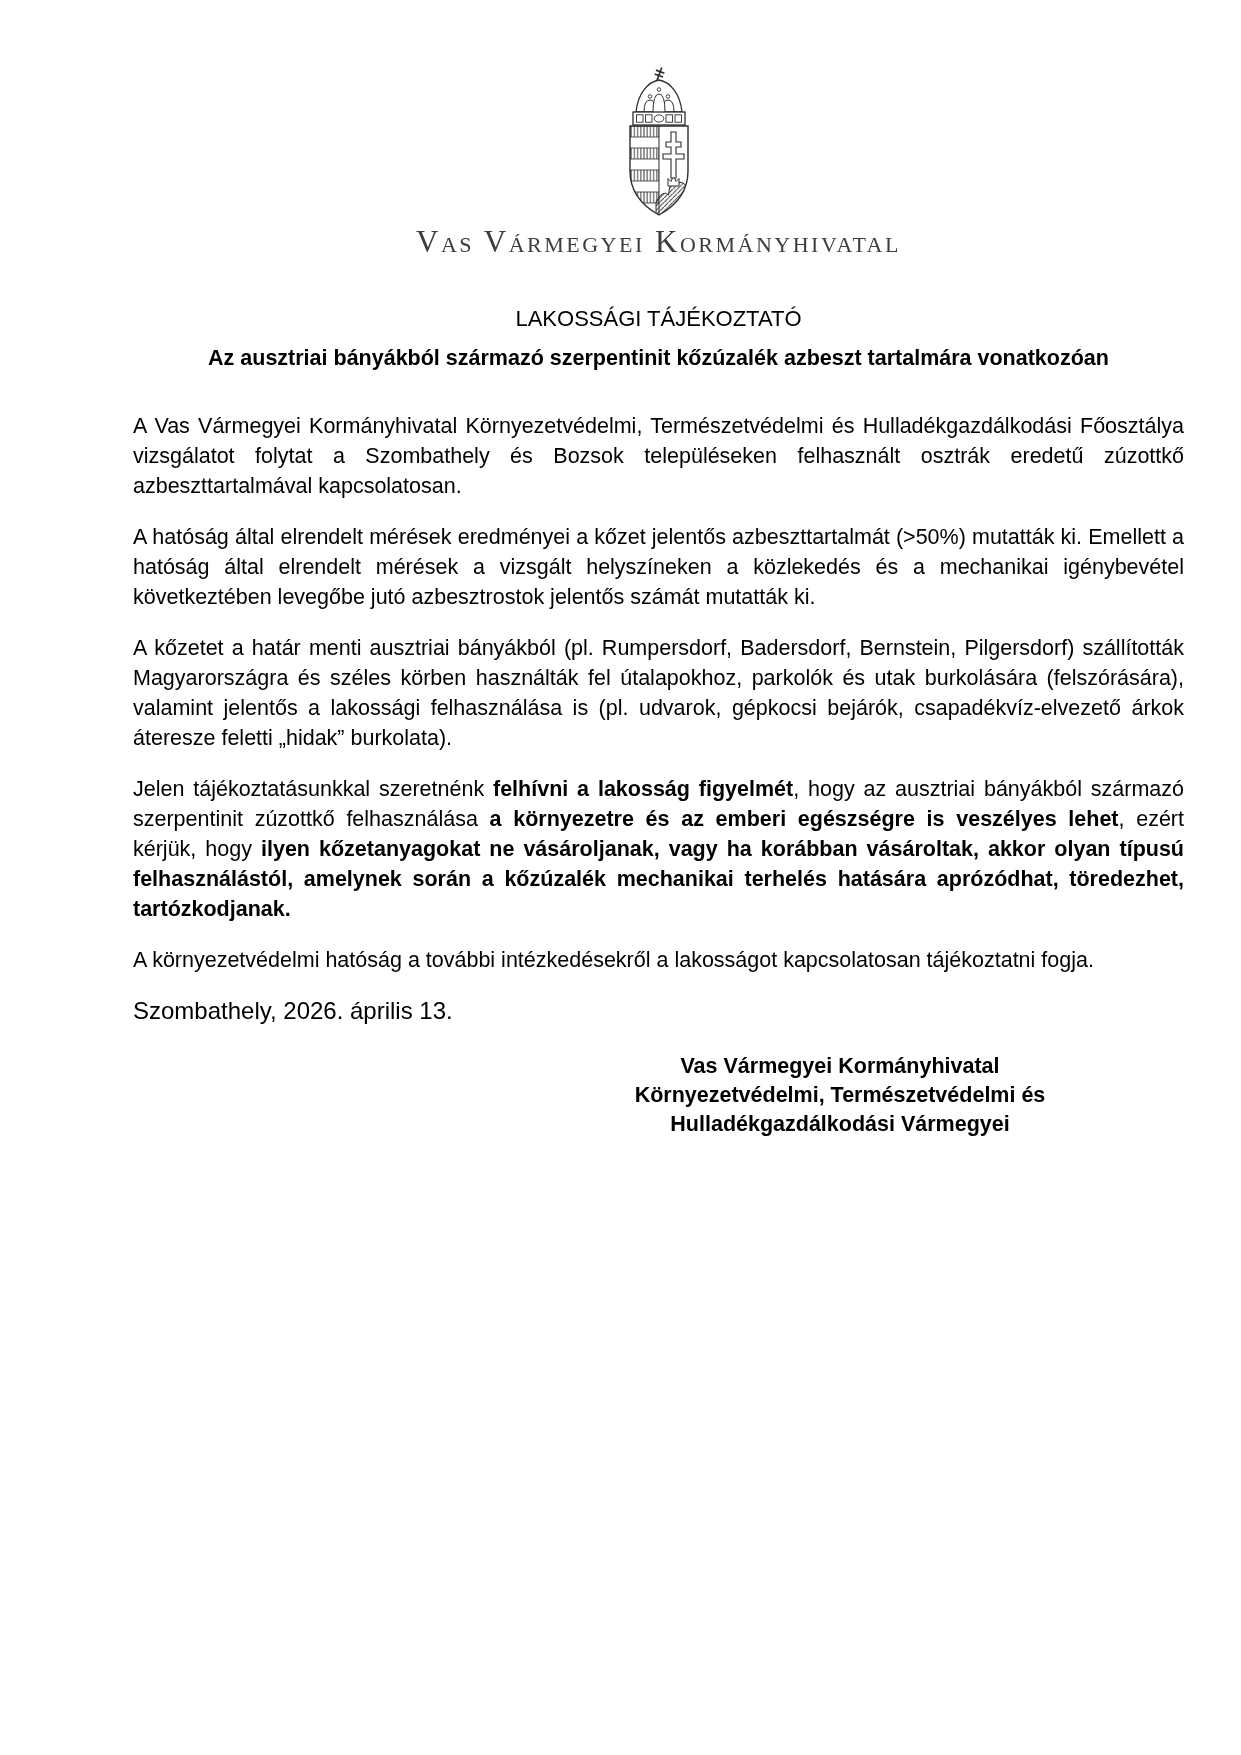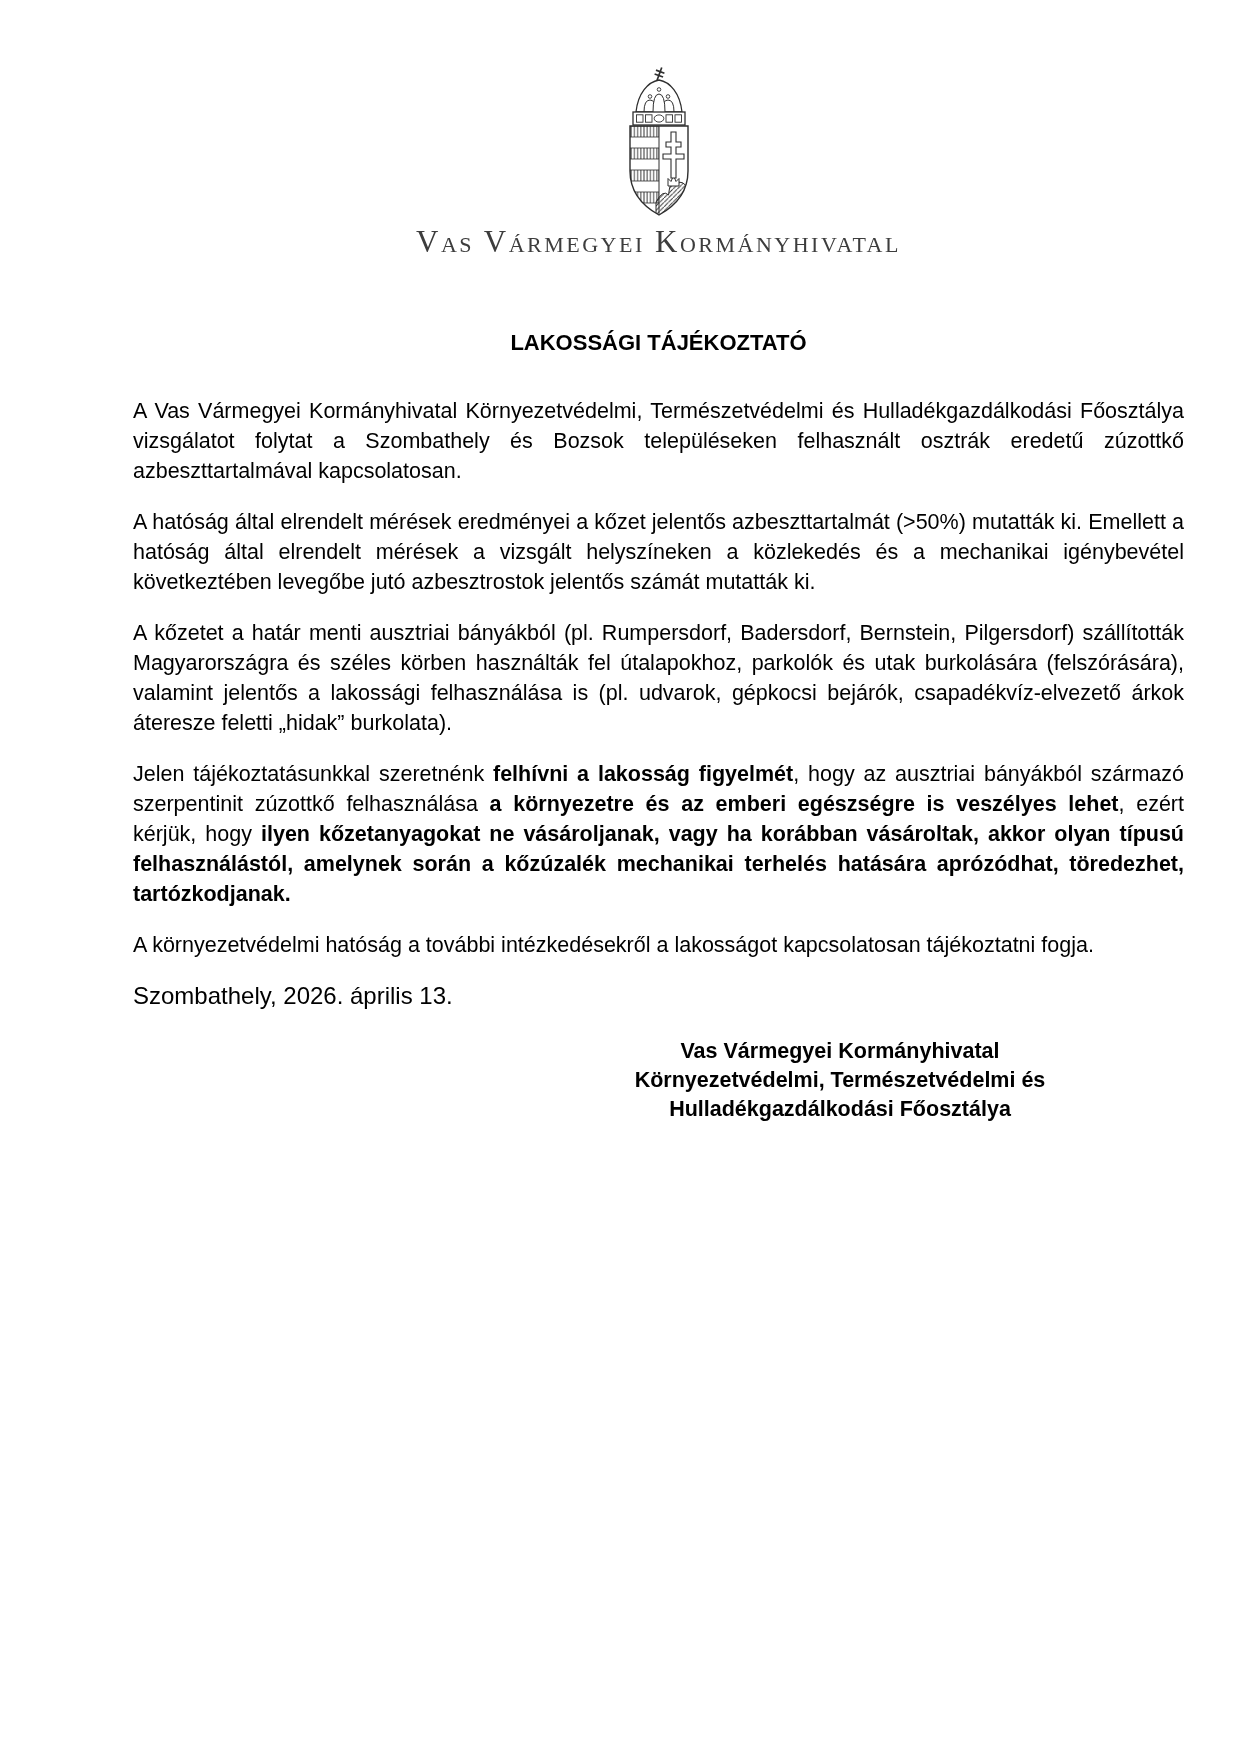--- a/index.html
+++ b/index.html
@@ -22,25 +22,25 @@
     font-family: "Liberation Serif", serif;
     font-variant: small-caps;
     font-size: 31px;
     line-height: 36px;
     letter-spacing: 2.5px;
     color: #3d3d3d;
     text-align: center;
     white-space: nowrap;
   }
   .doc-title {
-    margin: 68px 0 0 0;
+    margin: 44px 0 0 0;
     text-align: center;
     font-size: 22px;
     line-height: 30px;
-    font-weight: bold;
+    font-weight: normal;
   }
   .doc-subtitle {
     margin: 9px 0 0 0;
     text-align: center;
     font-size: 21.5px;
     line-height: 30px;
     font-weight: bold;
   }
   .doc-body { margin-top: 38px; }
   .doc-body p {
@@ -123,30 +123,31 @@
 
       <path d="M10,60 H68 V105 Q68,133 39,149 Q10,133 10,105 Z" fill="none" stroke="#2e2e2e" stroke-width="1.4"></path>
       <line x1="39" y1="60" x2="39" y2="148" stroke="#2e2e2e" stroke-width="1"></line>
     </svg>
 
     <div class="org-name">Vas Vármegyei Kormányhivatal</div>
   </div>
 
   <h1 class="doc-title">LAKOSSÁGI TÁJÉKOZTATÓ</h1>
 
+  <h2 class="doc-subtitle">Az ausztriai bányákból származó szerpentinit kőzúzalék azbeszt tartalmára vonatkozóan</h2>
 
   <div class="doc-body">
       <p><span>A Vas Vármegyei Kormányhivatal Környezetvédelmi, Természetvédelmi és Hulladékgazdálkodási Főosztálya vizsgálatot folytat a Szombathely és Bozsok településeken felhasznált osztrák eredetű zúzottkő azbeszttartalmával kapcsolatosan.</span></p>
       <p><span>A hatóság által elrendelt mérések eredményei a kőzet jelentős azbeszttartalmát (&gt;50%) mutatták ki. Emellett a hatóság által elrendelt mérések a vizsgált helyszíneken a közlekedés és a mechanikai igénybevétel következtében levegőbe jutó azbesztrostok jelentős számát mutatták ki.</span></p>
       <p><span>A kőzetet a határ menti ausztriai bányákból (pl. Rumpersdorf, Badersdorf, Bernstein, Pilgersdorf) szállították Magyarországra és széles körben használták fel útalapokhoz, parkolók és utak burkolására (felszórására), valamint jelentős a lakossági felhasználása is (pl. udvarok, gépkocsi bejárók, csapadékvíz-elvezető árkok áteresze feletti „hidak” burkolata).</span></p>
       <p><span>Jelen tájékoztatásunkkal szeretnénk </span><span class="bold">felhívni a lakosság figyelmét</span><span>, hogy az ausztriai bányákból származó szerpentinit zúzottkő felhasználása </span><span class="bold">a környezetre és az emberi egészségre is veszélyes lehet</span><span>, ezért kérjük, hogy </span><span class="bold">ilyen kőzetanyagokat ne vásároljanak, vagy ha korábban vásároltak, akkor olyan típusú felhasználástól, amelynek során a kőzúzalék mechanikai terhelés hatására aprózódhat, töredezhet, tartózkodjanak.</span></p>
       <p><span>A környezetvédelmi hatóság a további intézkedésekről a lakosságot kapcsolatosan tájékoztatni fogja.</span></p>
     </div>
 
   <p class="date-line">Szombathely, 2026. április 13.</p>
 
   <div class="signature">
       <div>Vas Vármegyei Kormányhivatal</div>
       <div>Környezetvédelmi, Természetvédelmi és</div>
-      <div>Hulladékgazdálkodási Főosztálya</div>
+      <div>Hulladékgazdálkodási Vármegyei</div>
     </div>
 
 </div>
 
 </body></html>

